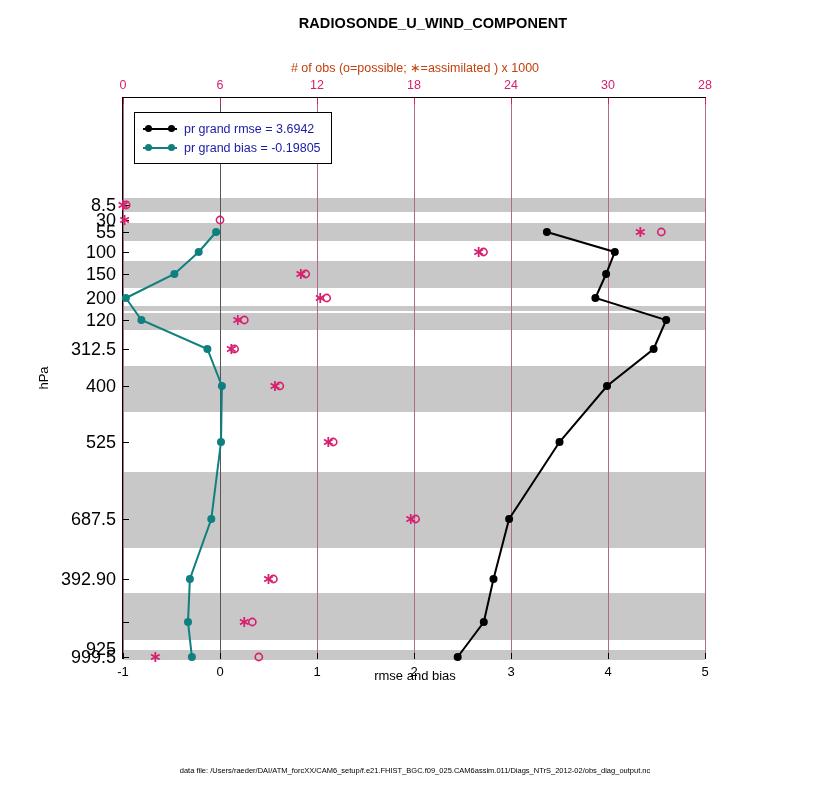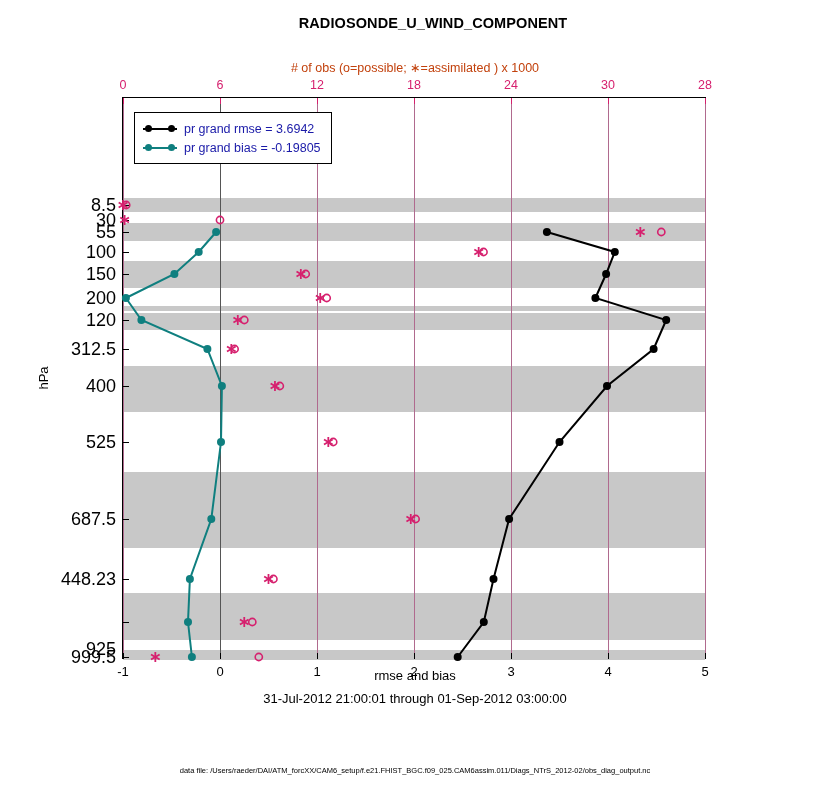--- a/index.html
+++ b/index.html
@@ -428,22 +428,21 @@
       <div class="ylab" style="position: absolute; left: 50px; width: 66px; top: 220px;">30</div>
       <div class="ylab" style="position: absolute; left: 50px; width: 66px; top: 232px;">55</div>
       <div class="ylab" style="position: absolute; left: 50px; width: 66px; top: 252px;">100</div>
       <div class="ylab" style="position: absolute; left: 50px; width: 66px; top: 274px;">150</div>
       <div class="ylab" style="position: absolute; left: 50px; width: 66px; top: 298px;">200</div>
       <div class="ylab" style="position: absolute; left: 50px; width: 66px; top: 320px;">120</div>
       <div class="ylab" style="position: absolute; left: 50px; width: 66px; top: 349px;">312.5</div>
       <div class="ylab" style="position: absolute; left: 50px; width: 66px; top: 386px;">400</div>
       <div class="ylab" style="position: absolute; left: 50px; width: 66px; top: 442px;">525</div>
       <div class="ylab" style="position: absolute; left: 50px; width: 66px; top: 519px;">687.5</div>
-      <div class="ylab" style="position: absolute; left: 50px; width: 66px; top: 579px;">448.23</div>
+      <div class="ylab" style="position: absolute; left: 50px; width: 66px; top: 579px;">392.90</div>
       <div class="ylab" style="position: absolute; left: 50px; width: 66px; top: 601px; margin-top: 48px;">925</div>
       <div class="ylab" style="position: absolute; left: 50px; width: 66px; top: 657px;">999.5</div>
     </div>
 
   <div class="axis-title-x">rmse and bias</div>
   <div class="axis-title-y">hPa</div>
-  <div class="date-range">31-Jul-2012 21:00:01 through 01-Sep-2012 03:00:00</div>
   <div class="datafile">data file: /Users/raeder/DAI/ATM_forcXX/CAM6_setup/f.e21.FHIST_BGC.f09_025.CAM6assim.011/Diags_NTrS_2012-02/obs_diag_output.nc</div>
 </div>
 
 </body></html>

